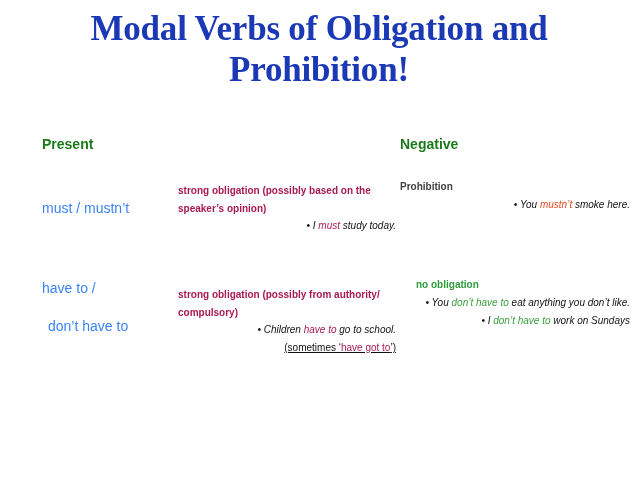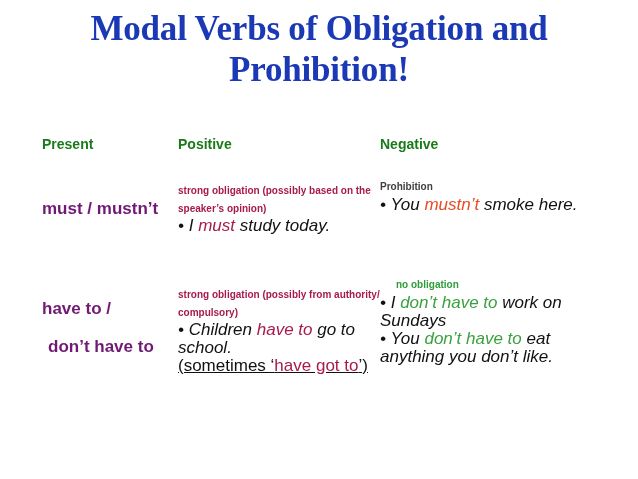--- a/index.html
+++ b/index.html
@@ -42,87 +42,87 @@
     position: absolute;
     left: 0;
     top: 0;
     width: 580px;
     height: 479px;
     padding-left: 18px;
   }
 
   .col-present  { position: absolute; left: 42px;  width: 132px; }
   .col-positive { position: absolute; left: 178px; width: 218px; }
-  .col-negative { position: absolute; left: 380px; width: 230px; }
+  .col-negative { position: absolute; left: 400px; width: 230px; }
 
   
   .hdr {
     top: 136px;
     font-size: 14px;
     font-weight: bold;
     line-height: 17px;
     color: #1a7a1a;
   }
 
   
   .r1 { top: 180px; }
-  .r2 { top: 280px; }
+  .r2 { top: 260px; }
 
   .r1.col-positive, .r2.col-positive { top: 182px; }
   .r2.col-positive { top: 286px; }
   .r1.col-negative { top: 178px; }
   .r2.col-negative { top: 276px; }
 
   
   .rowlabel {
-    font-size: 17px;
-    font-weight: bold;
+    font-size: 14px;
+    font-weight: normal;
     line-height: 19px;
-    color: #701a75;
+    color: #3b82f6;
     white-space: pre-line;
   }
   .rowlabel .indent { padding-left: 6px; display: inline-block; }
 
   
   .def {
     font-size: 10px;
     font-weight: bold;
     line-height: 17.5px;
     margin: 0;
   }
   .def.crimson { color: #a81a4e; }
   .def.orange  { color: #404040; }
   .def.green   { color: #2e9c3a; margin-left: 16px; }
 
   
   .ex {
-    font-size: 17px;
+    font-size: 10px;
     font-style: italic;
     line-height: 18px;
     color: #111111;
     margin: 0;
+    text-align: right;
   }
   .ex.plain { font-style: normal; text-decoration: underline; }
   .hl-crimson { color: #a81a4e; }
   .hl-orange  { color: #ea4a24; }
   .hl-green   { color: #3aa13f; }
 
   .blk { margin: 0; padding: 0; }
 </style>
 </head>
 <body>
 
 <div class="slide">
 
   <div class="title">Modal Verbs of Obligation and Prohibition!</div>
 
   <div class="grid">
 
     <div class="col-present hdr">Present</div>
-    <div class="col-positive hdr">Positive</div>
     <div class="col-negative hdr">Negative</div>
 
     <div class="col-present r1 rowlabel">
       <span>must / mustn’t</span>
     </div>
 
     <div class="col-positive r1">
       <p class="def crimson blk">strong obligation (possibly based on the speaker’s opinion)</p>
       <p class="ex blk"><span>• </span><span>I </span><span class="hl-crimson">must</span><span> study today.</span></p>
     </div>
@@ -138,18 +138,18 @@
     </div>
 
     <div class="col-positive r2">
       <p class="def crimson blk">strong obligation (possibly from authority/ compulsory)</p>
       <p class="ex blk"><span>• </span><span>Children </span><span class="hl-crimson">have to</span><span> go to school.</span></p>
       <p class="ex plain blk"><span>(sometimes ‘</span><span class="hl-crimson">have got to</span><span>’)</span></p>
     </div>
 
     <div class="col-negative r2">
       <p class="def green blk">no obligation</p>
+      <p class="ex blk"><span>• </span><span>You </span><span class="hl-green">don’t have to</span><span> eat anything you don’t like.</span></p>
       <p class="ex blk"><span>• </span><span>I </span><span class="hl-green">don’t have to</span><span> work on Sundays</span></p>
-      <p class="ex blk"><span>• </span><span>You </span><span class="hl-green">don’t have to</span><span> eat anything you don’t like.</span></p>
     </div>
 
   </div>
 </div>
 
 </body></html>

